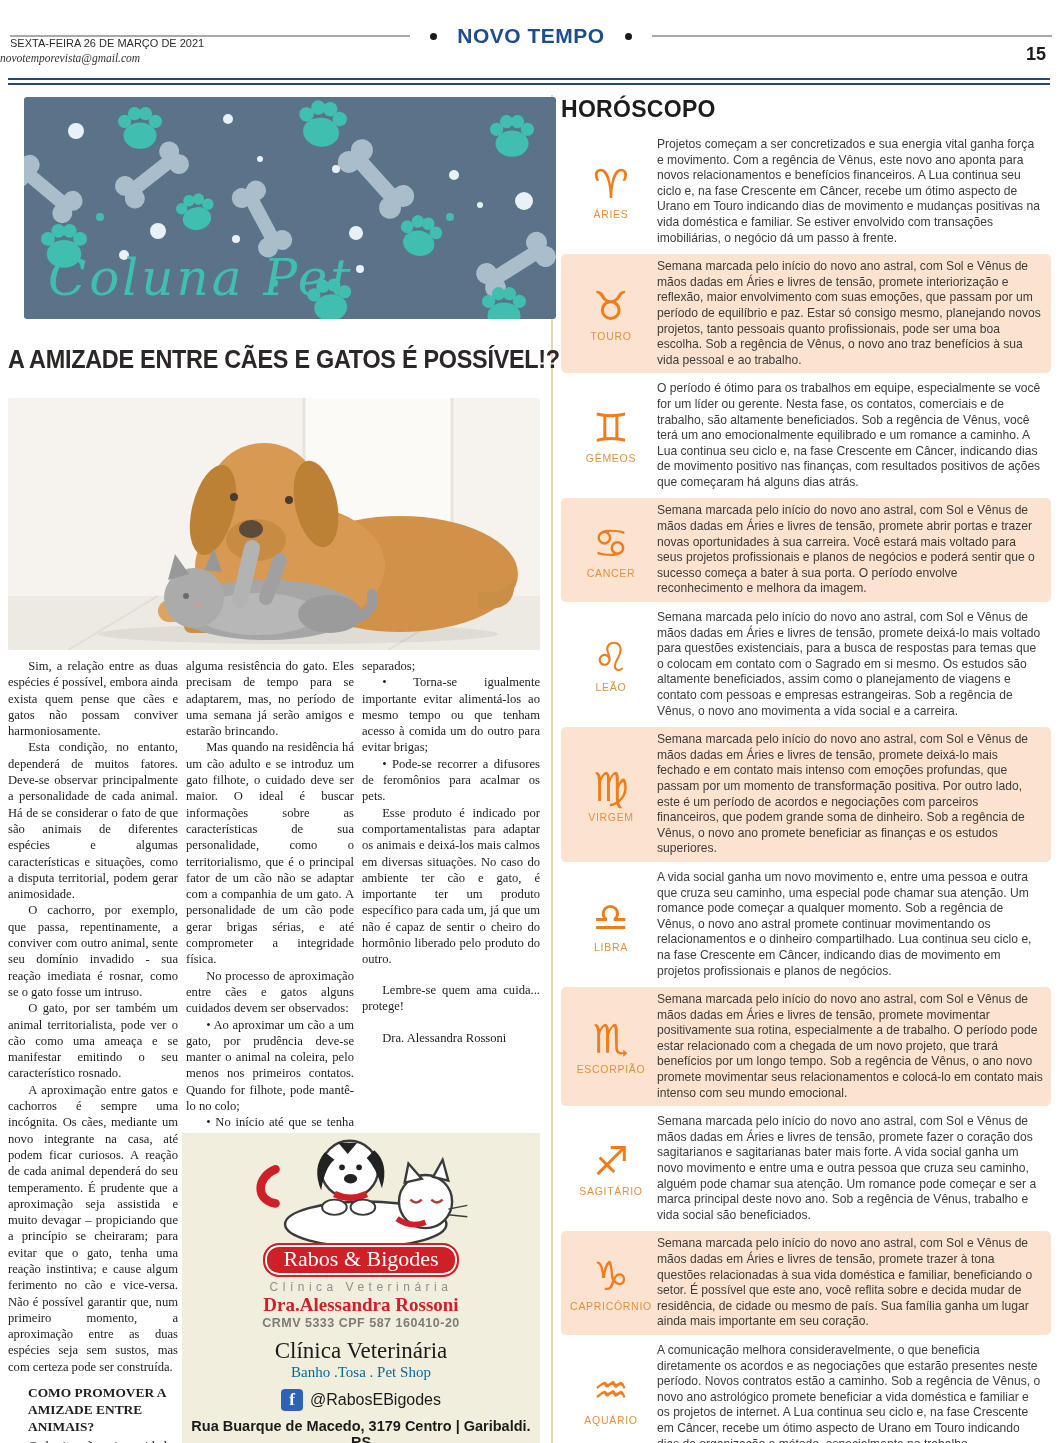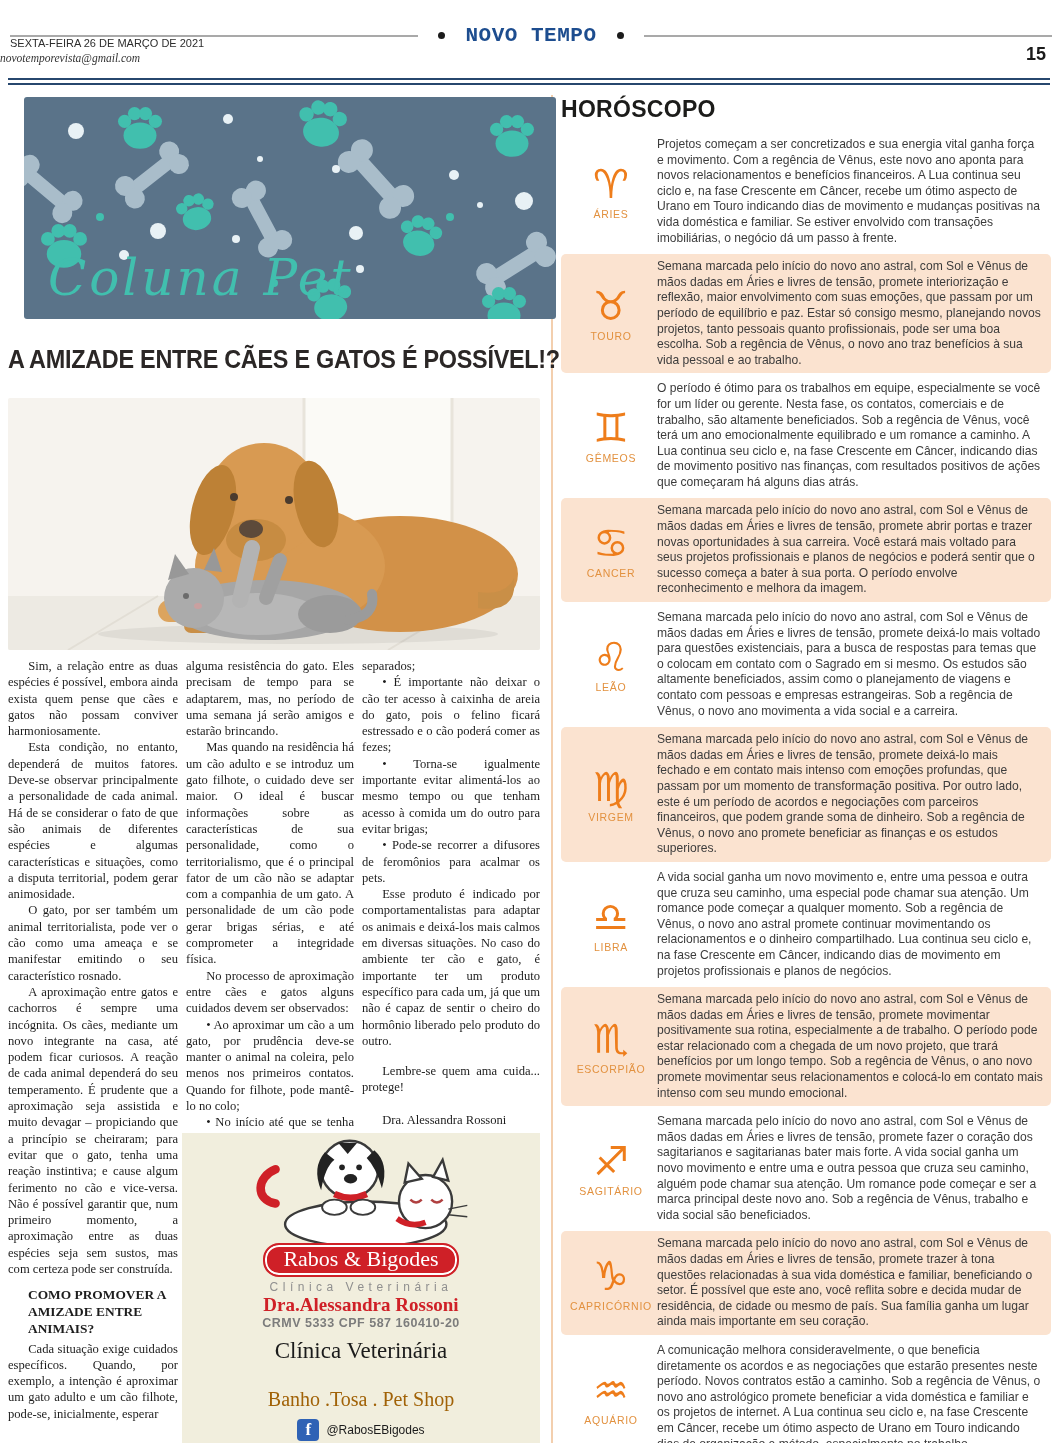--- a/index.html
+++ b/index.html
@@ -2,21 +2,21 @@
 <html><head>
 <meta charset="utf-8">
 <style>
   * { margin:0; padding:0; box-sizing:border-box; }
   body { background:#ffffff; }
   .page {
     position:relative; width:1058px; height:1443px; background:#ffffff;
     overflow:hidden; font-family:"Liberation Sans", sans-serif;
   }
   
-  .masthead-row { position:absolute; top:24px; left:10px; right:6px; display:flex; align-items:center; gap:20px;font-family:Liberation Mono, monospace; }
+  .masthead-row { position:absolute; top:24px; left:10px; right:6px; display:flex; align-items:center; gap:20px; }
   .m-rule { flex:1; height:2px; background:#a9a9a9; }
   .m-dot { width:7px; height:7px; border-radius:50%; background:#1b1b1b; flex:0 0 auto; }
   .m-title { color:#1d4d8f; font-weight:bold; font-size:21px; letter-spacing:0.5px; white-space:nowrap; }
   .m-email { position:absolute; top:52px; left:0; right:0; text-align:left; font-style:italic; font-size:11.5px; color:#333; font-family:"Liberation Serif", serif; }
   .m-date { position:absolute; top:37px; left:10px; font-size:11px; color:#2d2d2d; }
   .m-page-num { position:absolute; top:44px; right:12px; font-size:18px; font-weight:bold; color:#1b1b1b; }
   .m-double-rule { position:absolute; top:78px; left:8px; right:8px; height:7px; border-top:2px solid #27476e; border-bottom:2px solid #27476e; }
   
   .v-divider { position:absolute; left:551px; top:95px; bottom:0; width:2px; background:#f3cfae; }
   
@@ -46,24 +46,24 @@
   .ad-badge {
     display:inline-block; background:#cf2027; color:#ffffff;
     font-family:"Liberation Serif", serif; font-size:22px; padding:1px 18px 3px;
     border-radius:16px; box-shadow: inset 0 0 0 2px #ffffff; border:2px solid #cf2027;
     margin-top:-6px;
   }
   .ad-tagline { color:#8f8f8f; font-size:12px; letter-spacing:4.5px; margin-top:3px; }
   .ad-doctor { color:#cf2027; font-family:"Liberation Serif", serif; font-weight:bold; font-size:19px; }
   .ad-credentials { color:#7c7c7c; font-weight:bold; font-size:12.5px; letter-spacing:0.5px; }
   .ad-service-1 { color:#1b1b1b; font-family:"Liberation Serif", serif; font-size:23px; margin-top:8px; }
-  .ad-service-2 { color:#a16207; font-family:"Liberation Serif", serif; font-size:20px;margin-top:24px; }
+  .ad-service-2 { color:#0369a1; font-family:"Liberation Serif", serif; font-size:15px; }
   .ad-fb-row { display:flex; align-items:center; justify-content:center; gap:7px; margin-top:8px; }
   .fb-icon { width:22px; height:22px; border-radius:4px; background:#2f62b5; color:#ffffff; font-weight:bold; font-family:"Liberation Serif", serif; font-size:17px; line-height:22px; }
-  .ad-fb-handle { font-size:12px; color:#1b1b1b; }
+  .ad-fb-handle { font-size:16px; color:#1b1b1b; }
   .ad-address { font-size:14.5px; font-weight:bold; color:#1b1b1b; margin-top:7px; }
   
   .horoscope { position:absolute; left:561px; top:96px; width:490px; }
   .h-title { font-size:23px; font-weight:bold; color:#1c1c1a; letter-spacing:0.3px; margin-bottom:9px; }
   .sign-row { display:flex; gap:4px; padding:5px 8px; border-radius:5px; margin-bottom:3px; background:#ffffff; }
   .sign-row.peach { background:#fbe3d0; }
   .sign-icon-col { flex:0 0 84px; display:flex; flex-direction:column; align-items:center; justify-content:center; }
   .sign-symbol { font-family:"DejaVu Sans", sans-serif; font-size:40px; color:#ee7d1b; line-height:1.05; }
   .sign-name { font-size:10.5px; color:#e2913f; letter-spacing:0.7px; margin-top:3px; white-space:nowrap; }
   .sign-text { flex:1; font-size:12.1px; line-height:1.29; color:#3c3c3c; align-self:center; }
@@ -180,37 +180,37 @@
       <line x1="258" y1="200" x2="272" y2="162" stroke="#a0a0a0" stroke-width="14" stroke-linecap="round"></line>
       <circle cx="178" cy="198" r="3" fill="#6b6b6b"></circle>
       <ellipse cx="190" cy="208" rx="4" ry="3" fill="#c9a0a0"></ellipse>
       <path d="M340,222 q28,-4 24,-26" stroke="#9b9b9b" stroke-width="10" fill="none" stroke-linecap="round"></path>
     </svg>
   </div>
 
   <div class="article-col col-1">
     <p class="para">Sim, a relação entre as duas espécies é possível, embora ainda exista quem pense que cães e gatos não possam conviver harmoniosamente.</p>
     <p class="para">Esta condição, no entanto, dependerá de muitos fatores. Deve-se observar principalmente a personalidade de cada animal. Há de se considerar o fato de que são animais de diferentes espécies e algumas características e situações, como a disputa territorial, podem gerar animosidade.</p>
+    <p class="para">O cachorro, por exemplo, que passa, repentinamente, a conviver com outro animal, sente seu domínio invadido - sua reação imediata é rosnar, como se o gato fosse um intruso.</p>
     <p class="para">O gato, por ser também um animal territorialista, pode ver o cão como uma ameaça e se manifestar emitindo o seu característico rosnado.</p>
     <p class="para">A aproximação entre gatos e cachorros é sempre uma incógnita. Os cães, mediante um novo integrante na casa, até podem ficar curiosos. A reação de cada animal dependerá do seu temperamento. É prudente que a aproximação seja assistida e muito devagar – propiciando que a princípio se cheiraram; para evitar que o gato, tenha uma reação instintiva; e cause algum ferimento no cão e vice-versa. Não é possível garantir que, num primeiro momento, a aproximação entre as duas espécies seja sem sustos, mas com certeza pode ser construída.</p>
     <p class="subhead">COMO PROMOVER A AMIZADE ENTRE ANIMAIS?</p>
     <p class="para">Cada situação exige cuidados específicos. Quando, por exemplo, a intenção é aproximar um gato adulto e um cão filhote, pode-se, inicialmente, esperar</p>
   </div>
 
   <div class="article-col col-2">
     <p class="para no-indent">alguma resistência do gato. Eles precisam de tempo para se adaptarem, mas, no período de uma semana já serão amigos e estarão brincando.</p>
     <p class="para">Mas quando na residência há um cão adulto e se introduz um gato filhote, o cuidado deve ser maior. O ideal é buscar informações sobre as características de sua personalidade, como o territorialismo, que é o principal fator de um cão não se adaptar com a companhia de um gato. A personalidade de um cão pode gerar brigas sérias, e até comprometer a integridade física.</p>
     <p class="para">No processo de aproximação entre cães e gatos alguns cuidados devem ser observados:</p>
     <p class="para">• Ao aproximar um cão a um gato, por prudência deve-se manter o animal na coleira, pelo menos nos primeiros contatos. Quando for filhote, pode mantê-lo no colo;</p>
     <p class="para">• No início até que se tenha certeza que não haverá rejeição pode-se deixar os pets em locais</p>
   </div>
 
   <div class="article-col col-3">
     <p class="para no-indent">separados;</p>
-    <p class="para">• É importante não deixar o cão ter acesso à caixinha de areia do gato, pois o felino ficará estressado e o cão poderá comer as fezes;</p>
     <p class="para">• Torna-se igualmente importante evitar alimentá-los ao mesmo tempo ou que tenham acesso à comida um do outro para evitar brigas;</p>
     <p class="para">• Pode-se recorrer a difusores de feromônios para acalmar os pets.</p>
     <p class="para">Esse produto é indicado por comportamentalistas para adaptar os animais e deixá-los mais calmos em diversas situações. No caso do ambiente ter cão e gato, é importante ter um produto específico para cada um, já que um não é capaz de sentir o cheiro do hormônio liberado pelo produto do outro.</p>
     <p class="closing">Lembre-se quem ama cuida... protege!</p>
     <p class="signature">Dra. Alessandra Rossoni</p>
   </div>
 
   <div class="ad">
     <svg class="ad-illustration" viewBox="0 0 240 118">
       <path d="M30,34 C10,42 8,66 30,70" stroke="#cf2027" stroke-width="9" fill="none" stroke-linecap="round"></path>

